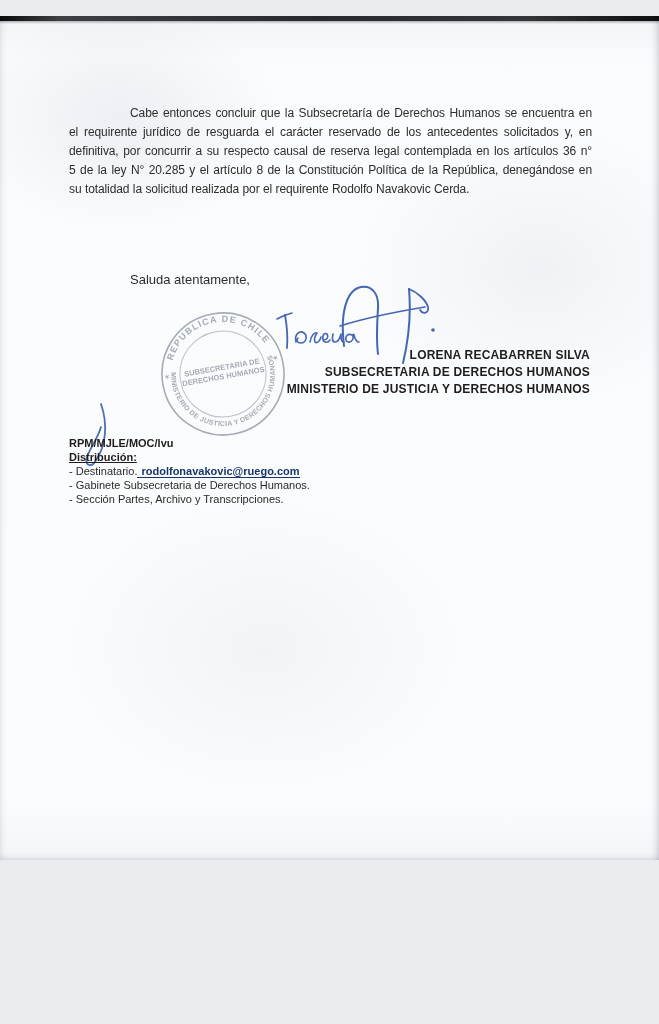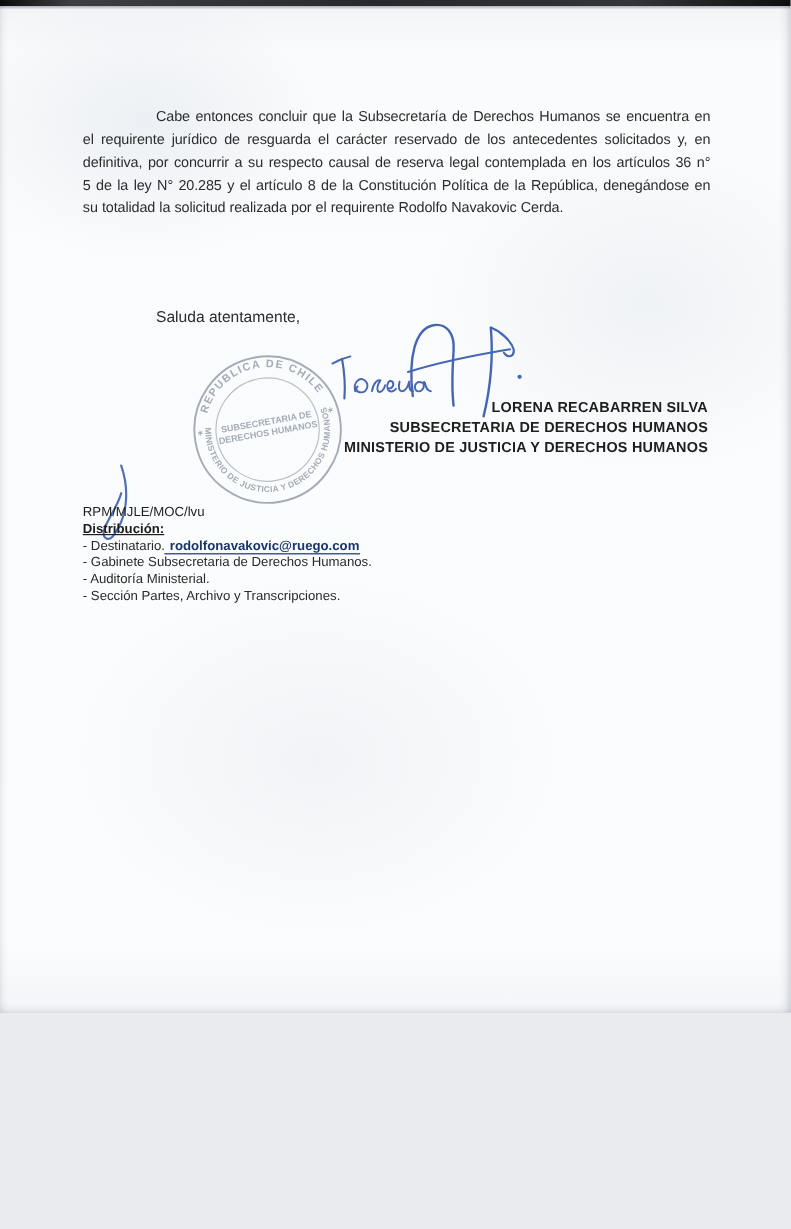--- a/index.html
+++ b/index.html
@@ -1,19 +1,19 @@
 <!DOCTYPE html>
 <html><head>
 <meta charset="utf-8">
 <style>
   html,body{margin:0;padding:0;background:#e9ebee;}
   .page{
     position:relative;
     width:659px;height:844px;
-    margin:0 auto;
+    margin:16px auto;
     font-family:"Liberation Sans", sans-serif;
     color:#2d2d2d;
     background:
       radial-gradient(220px 160px at 18% 12%, rgba(210,218,228,.35), rgba(210,218,228,0) 70%),
       radial-gradient(260px 200px at 82% 30%, rgba(214,221,230,.30), rgba(214,221,230,0) 70%),
       radial-gradient(300px 220px at 40% 75%, rgba(216,222,231,.28), rgba(216,222,231,0) 70%),
       linear-gradient(180deg,#f1f3f6 0%, #fafbfc 5%, #fbfcfd 93%, #f3f5f8 100%);
     box-shadow: inset -7px 0 9px -7px rgba(55,65,85,.35),
                 inset 5px 0 8px -6px rgba(55,65,85,.22),
                 inset 0 -6px 9px -7px rgba(55,65,85,.25);
@@ -43,21 +43,21 @@
   }
   .sigblock{
     position:absolute;left:70px;top:331px;width:520px;
     text-align:right;font-weight:bold;color:#1e1e1e;
     font-size:12px;line-height:17px;letter-spacing:0.2px;
   }
   .footer{
     position:absolute;left:69px;top:420px;width:400px;
     font-size:11px;line-height:14px;color:#2a2a2a;
   }
-  .footer .initials{font-weight:normal;color:#1d1d1d;}
+  .footer .initials{font-weight:bold;color:#1d1d1d;}
   .footer .dist-label{font-weight:bold;text-decoration:underline;color:#1d1d1d;}
   .footer .item{white-space:nowrap;}
   .email-link{
     font-weight:bold;color:#18356b;text-decoration:none;
     border-bottom:1.3px solid #18356b;padding-left:4px;
   }
   svg{position:absolute;overflow:visible;}
   .stamp-text{fill:#99a1ad;}
 </style>
 </head>
@@ -127,17 +127,16 @@
     <path d="M 21 2 C 28 22 26 44 16 58 C 12 66 4 64 7 55 C 10 46 18 36 21 25"></path>
   </svg>
 
   <div class="footer">
     <div class="initials">RPM/MJLE/MOC/lvu</div>
     <div class="dist-label">Distribución:</div>
     <div class="item">
       <span>- Destinatario.</span><a href="#" class="email-link">rodolfonavakovic@ruego.com</a>
     </div>
     <div class="item">- Gabinete Subsecretaria de Derechos Humanos.</div>
-    <div class="item">- Auditoría Ministerial.</div>
     <div class="item">- Sección Partes, Archivo y Transcripciones.</div>
   </div>
 
 </div>
 
 </body></html>

